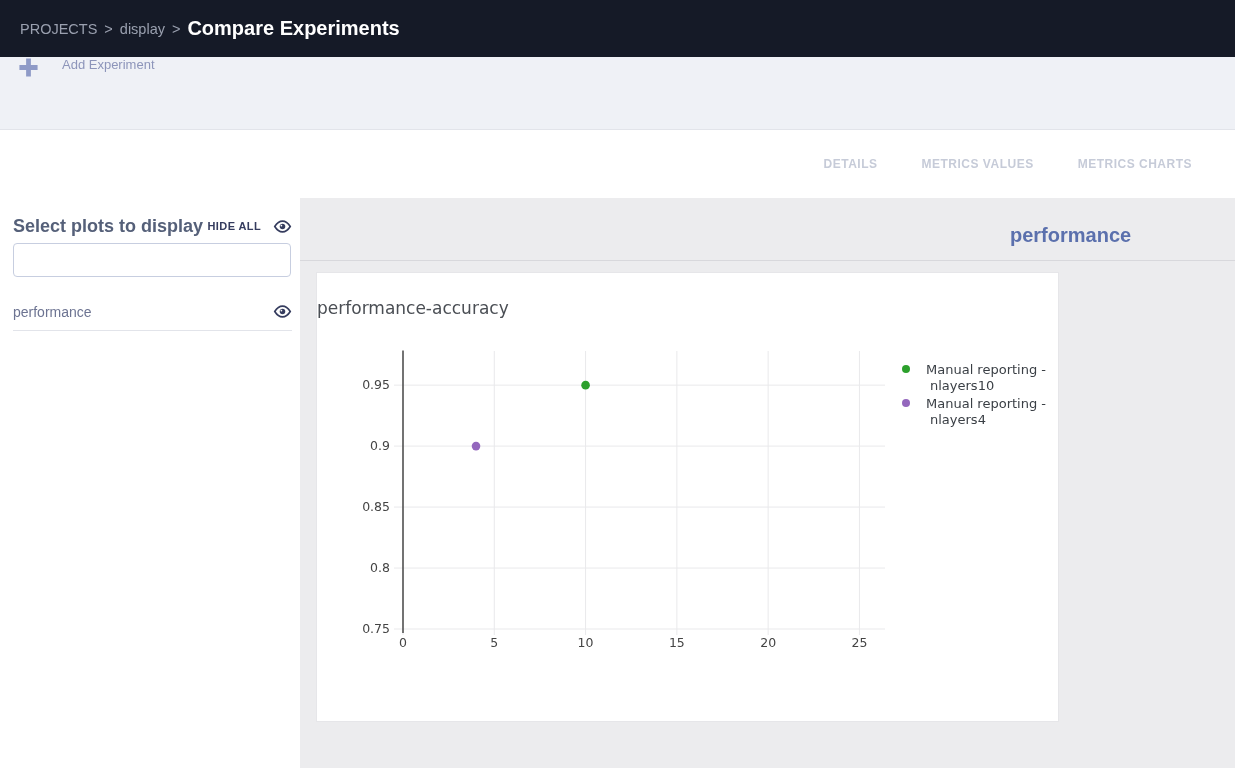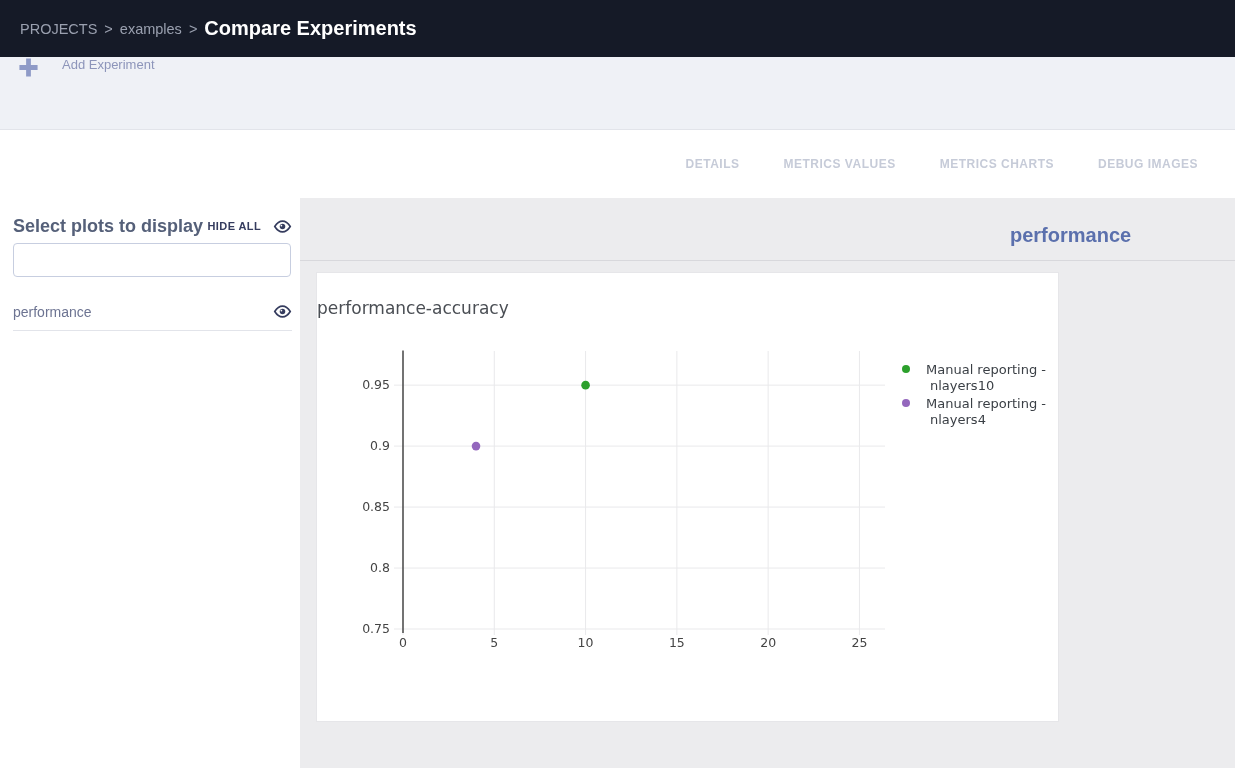--- a/index.html
+++ b/index.html
@@ -19,21 +19,21 @@
   
   .toolbar{
     position:absolute;left:0;top:57px;width:100%;height:73px;background:#eff1f6;
     border-bottom:1px solid #e2e4ea;box-sizing:border-box;
   }
   .add-btn{position:absolute;left:18px;top:0;height:100%;display:flex;align-items:flex-start;cursor:pointer}
   .add-btn .plus{width:21px;height:21px;display:block}
   .add-label{margin-left:23px;font-size:13px;color:#8d95ba}
   
   .tabbar{position:absolute;left:0;top:130px;width:100%;height:68px;background:#ffffff}
-  .tabs{position:absolute;right:0;top:0;height:100%;display:flex;padding-right:15px}
+  .tabs{position:absolute;right:0;top:0;height:100%;display:flex;padding-right:21px}
   .tab{
     height:100%;display:flex;align-items:center;padding:0 22px;position:relative;
     font-size:12px;font-weight:bold;letter-spacing:.5px;color:#c6cbd8;cursor:pointer;white-space:nowrap;
   }
   .tab.active{color:#4a5ef0}
   .tab.active::before{content:"";position:absolute;left:0;right:0;top:0;height:7px;background:#4a5ef0}
   
   .sidebar{position:absolute;left:0;top:198px;width:300px;bottom:0;background:#ffffff}
   .sidebar-head{position:absolute;left:13px;right:8px;top:18px;height:20px;display:flex;justify-content:space-between;align-items:center}
   .sidebar-title{font-size:18px;font-weight:bold;color:#556079}
@@ -65,40 +65,39 @@
   .plot-svg{position:absolute;left:0;top:0;width:741px;height:448px}
   .plot-svg text.tick{font-family:"DejaVu Sans",sans-serif;font-size:12.5px;fill:#444444}
   .plot-svg text.legend{font-family:"DejaVu Sans",sans-serif;font-size:13px;fill:#3a3f45}
 </style>
 </head>
 <body>
 
 <div class="topbar">
   <span class="crumb">PROJECTS</span>
   <span class="crumb-sep">&gt;</span>
-  <span class="crumb">examples</span>
+  <span class="crumb">display</span>
   <span class="crumb-sep">&gt;</span>
   <span class="crumb-current">Compare Experiments</span>
 </div>
 
 <div class="toolbar">
   <div class="add-btn">
     <svg class="plus" viewBox="0 0 22 22">
       <path d="M11 1.5v19M1.5 11h19" stroke="#8e9ac7" stroke-width="5"></path>
     </svg>
     <span class="add-label">Add Experiment</span>
   </div>
 </div>
 
 <div class="tabbar">
   <div class="tabs">
     <div class="tab">DETAILS</div>
     <div class="tab">METRICS VALUES</div>
     <div class="tab">METRICS CHARTS</div>
-    <div class="tab">DEBUG IMAGES</div>
   </div>
 </div>
 
 <div class="sidebar">
   <div class="sidebar-head">
     <span class="sidebar-title">Select plots to display</span>
     <span class="hide-all">
       <span class="hide-all-label">HIDE ALL</span>
       <svg class="eye" viewBox="0 0 24 18">
         <path d="M12 2.2 C6.5 2.2 2.2 9 2.2 9 C2.2 9 6.5 15.8 12 15.8 C17.5 15.8 21.8 9 21.8 9 C21.8 9 17.5 2.2 12 2.2 Z" fill="none" stroke="#353c5e" stroke-width="2.1"></path>

